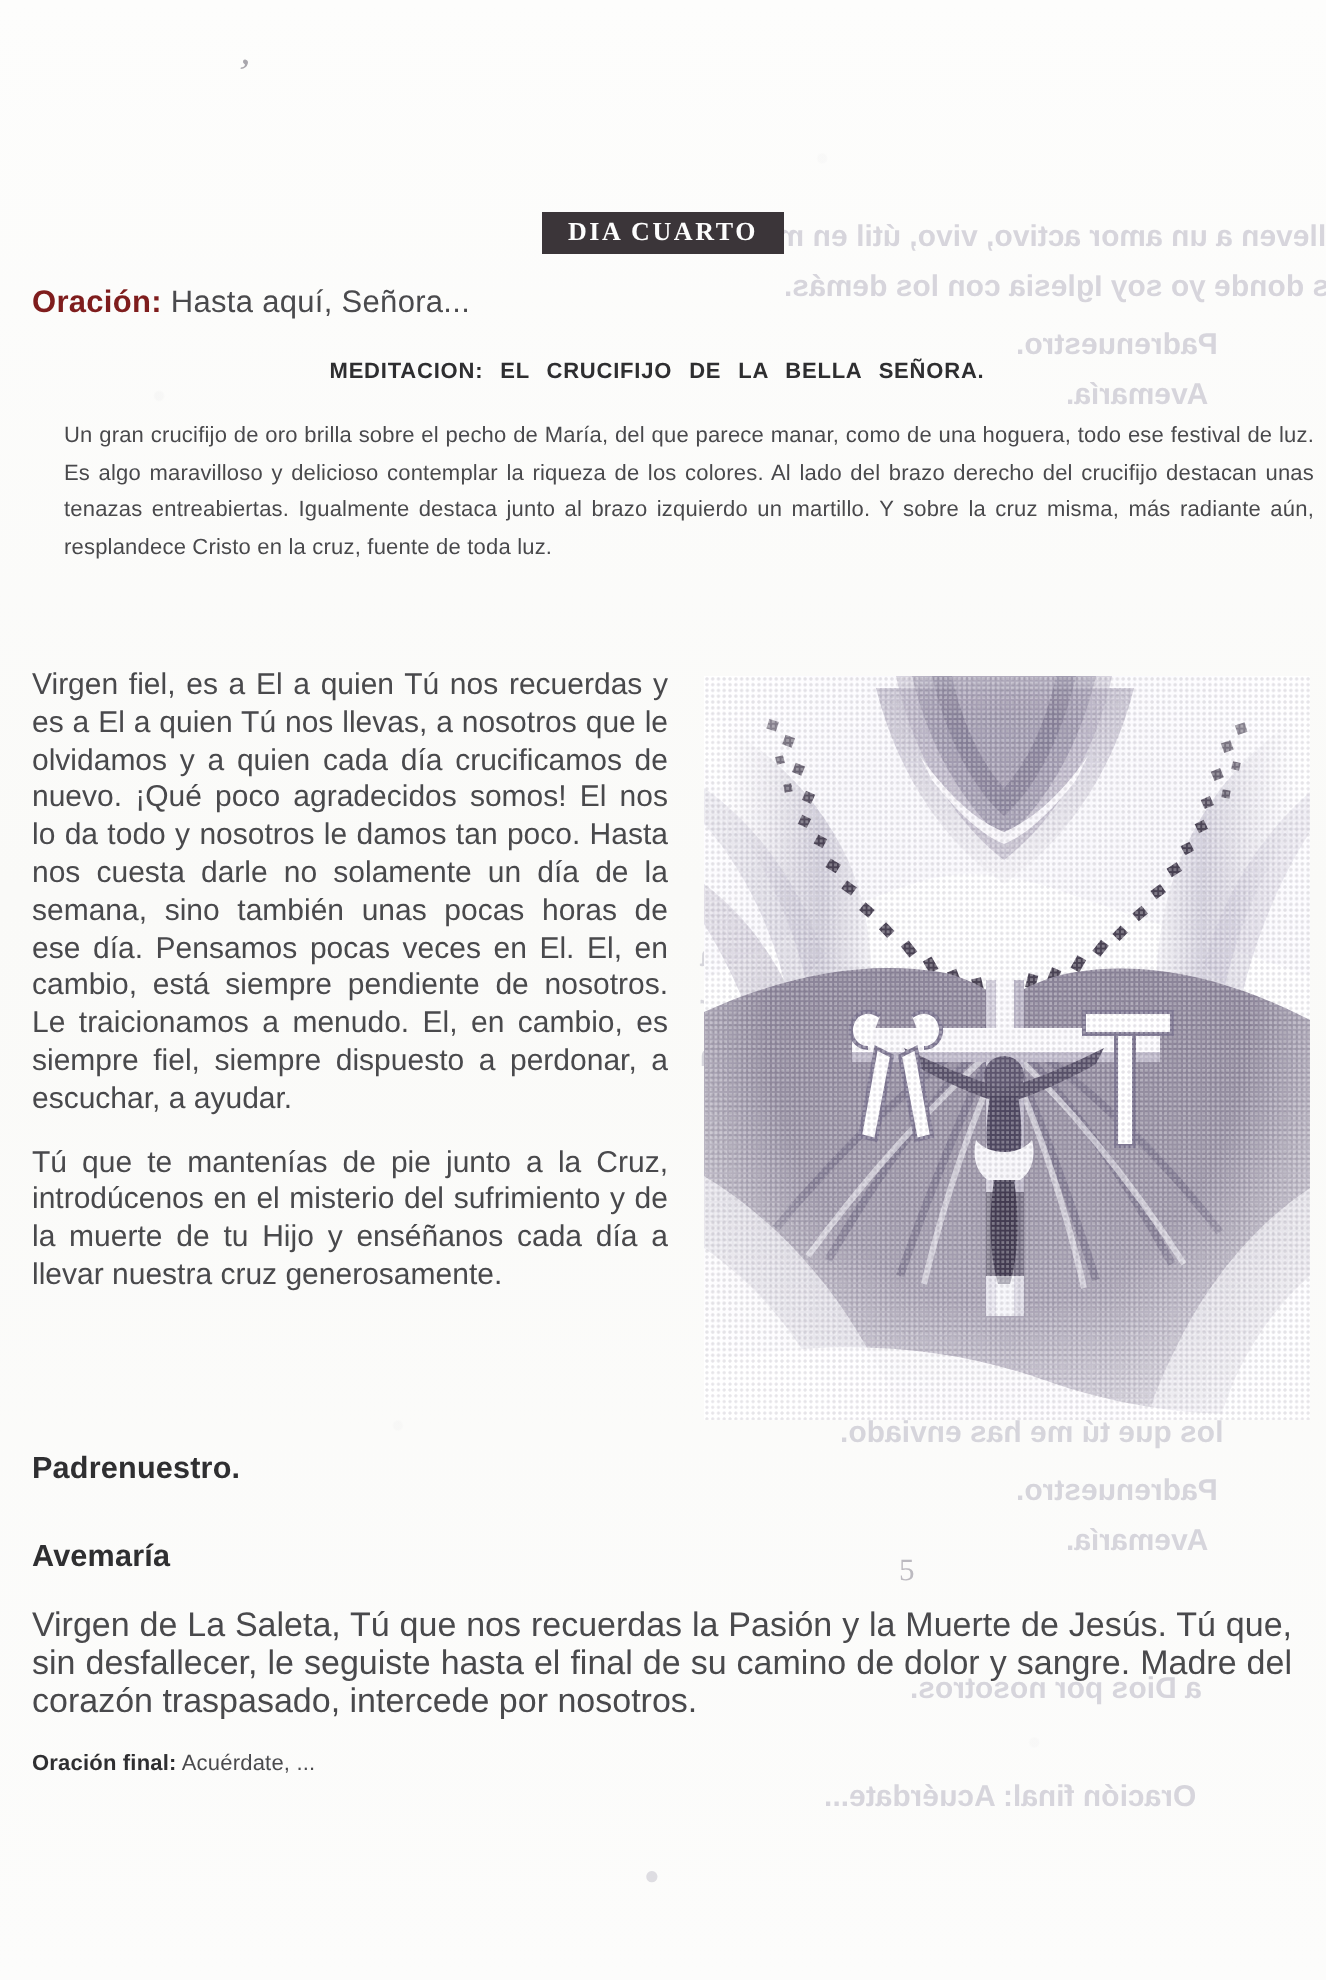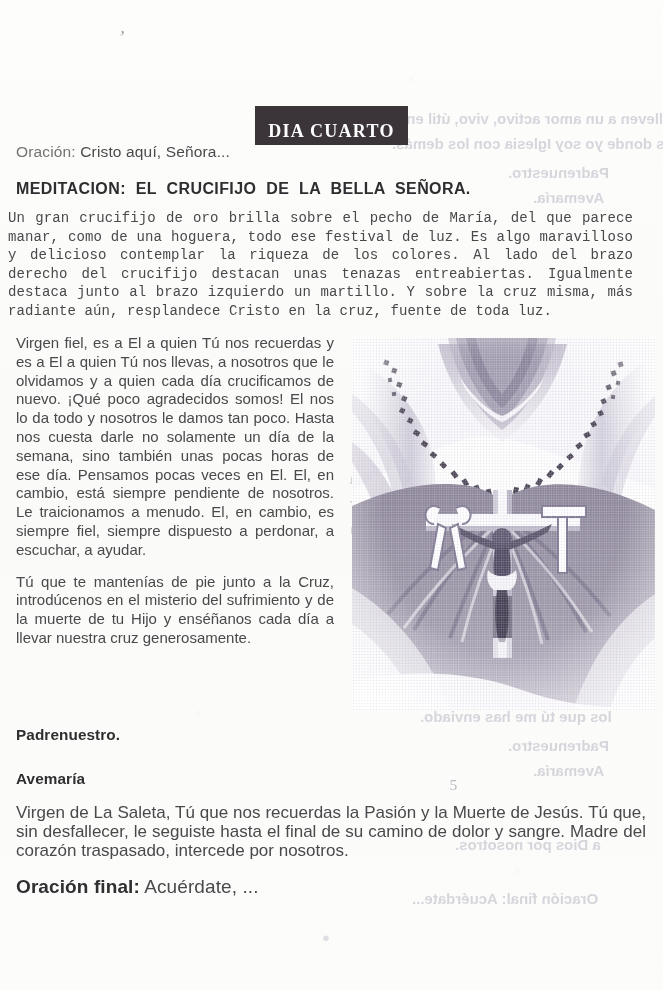--- a/index.html
+++ b/index.html
@@ -57,64 +57,64 @@
     left: 0;
     width: 663px;
     text-align: center;
   }
   .day-banner {
     display: inline-block;
     background: #3b3539;
     color: #fdfdfd;
     font-family: "Liberation Serif", serif;
     font-weight: bold;
-    font-size: 18px;
+    font-size: 13px;
     letter-spacing: 1.3px;
-    padding: 16px 13px 4px 13px;
+    padding: 3px 13px 4px 13px;
     line-height: 1.05;
   }
 
   
   .line-oracion {
     position: absolute;
     top: 143px;
     left: 16px;
     font-size: 15.5px;
     letter-spacing: .15px;
   }
   .line-oracion .lead {
-    font-weight: normal;
-    color: #737373;
+    font-weight: bold;
+    color: #7f1d1d;
   }
   .line-oracion .rest { color: #4a4a4d; }
 
   .heading-meditacion {
     position: absolute;
     top: 180px;
     left: 16px;
     width: 625px;
-    font-size: 16px;
+    font-size: 11px;
     font-weight: bold;
     color: #2e2e30;
     letter-spacing: .4px;
     word-spacing: 5px;
+    text-align: center;
   }
 
   .para-intro {
     position: absolute;
     top: 209px;
-    left: 8px;
+    left: 32px;
     width: 625px;
-    font-size: 14px;
+    font-size: 11px;
     line-height: 18.6px;
     text-align: justify;
     color: #49494c;
     letter-spacing: .1px;
     hyphens: manual;
-    font-family: Liberation Mono, monospace;
   }
 
   .col-left {
     position: absolute;
     top: 334px;
     left: 16px;
     width: 318px;
     font-size: 15px;
     line-height: 18.8px;
     text-align: justify;
@@ -142,21 +142,21 @@
     font-size: 17px;
     line-height: 19px;
     text-align: justify;
     color: #49494c;
   }
 
   .line-final {
     position: absolute;
     top: 876px;
     left: 16px;
-    font-size: 19px;
+    font-size: 11px;
     letter-spacing: .1px;
   }
   .line-final .lead { font-weight: bold; color: #2f2f31; }
   .line-final .rest { color: #4a4a4d; }
 
   
   .photo {
     position: absolute;
     top: 338px;
     left: 352px;
@@ -223,21 +223,21 @@
     </div>
 
   <div class="content">
 
     <div class="day-banner-wrap">
       <span class="day-banner">DIA CUARTO</span>
     </div>
 
     <div class="line-oracion">
       <span class="lead">Oración:</span>
-      <span class="rest">Cristo aquí, Señora...</span>
+      <span class="rest">Hasta aquí, Señora...</span>
     </div>
 
     <div class="heading-meditacion">MEDITACION: EL CRUCIFIJO DE LA BELLA SEÑORA.</div>
 
     <div class="para-intro">Un gran crucifijo de oro brilla sobre el pecho de María, del que parece manar, como de una hoguera, todo ese festival de luz. Es algo maravilloso y delicioso contemplar la riqueza de los colores. Al lado del brazo derecho del crucifijo destacan unas tenazas entreabiertas. Igualmente destaca junto al brazo izquierdo un martillo. Y sobre la cruz misma, más radiante aún, resplandece Cristo en la cruz, fuente de toda luz.</div>
 
     <div class="col-left">
       <p>Virgen fiel, es a El a quien Tú nos recuerdas y es a El a quien Tú nos llevas, a nosotros que le olvidamos y a quien cada día crucificamos de nuevo. ¡Qué poco agradecidos somos! El nos lo da todo y nosotros le damos tan poco. Hasta nos cuesta darle no solamente un día de la semana, sino también unas pocas horas de ese día. Pensamos pocas veces en El. El, en cambio, está siempre pendiente de nosotros. Le traicionamos a menudo. El, en cambio, es siempre fiel, siempre dispuesto a perdonar, a escuchar, a ayudar.</p>
       <p>Tú que te mantenías de pie junto a la Cruz, introdúcenos en el misterio del sufrimiento y de la muerte de tu Hijo y enséñanos cada día a llevar nuestra cruz generosamente.</p>
     </div>

